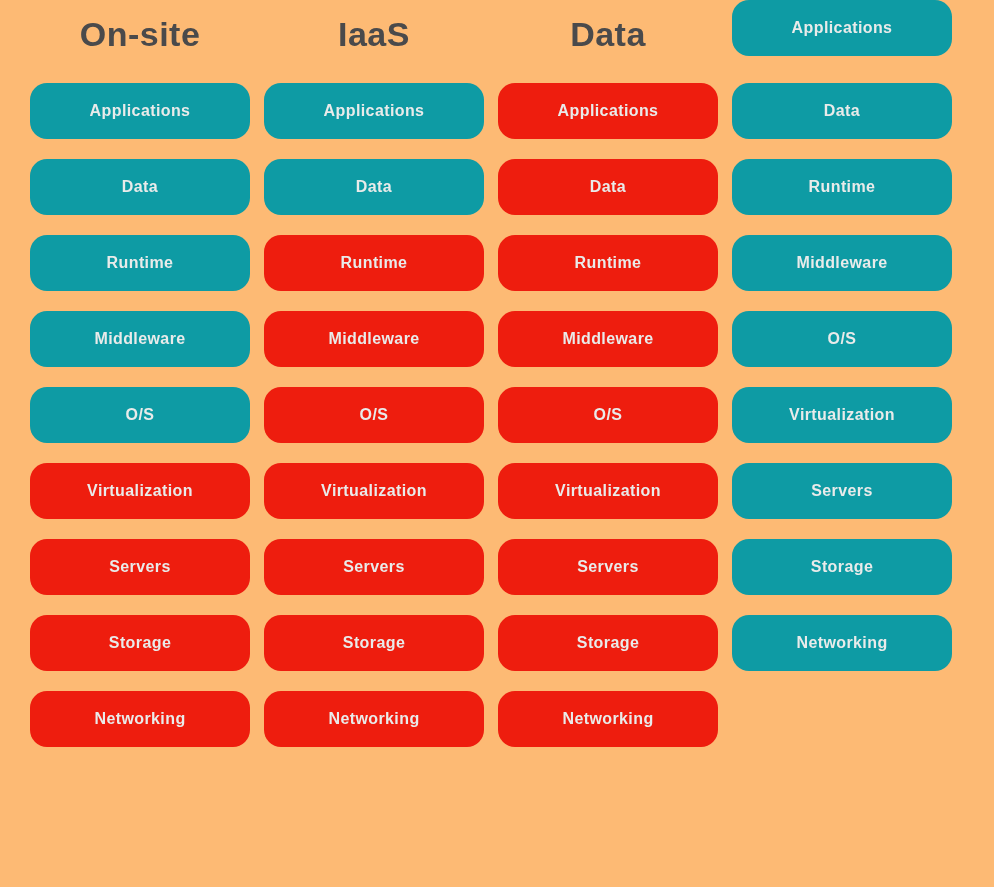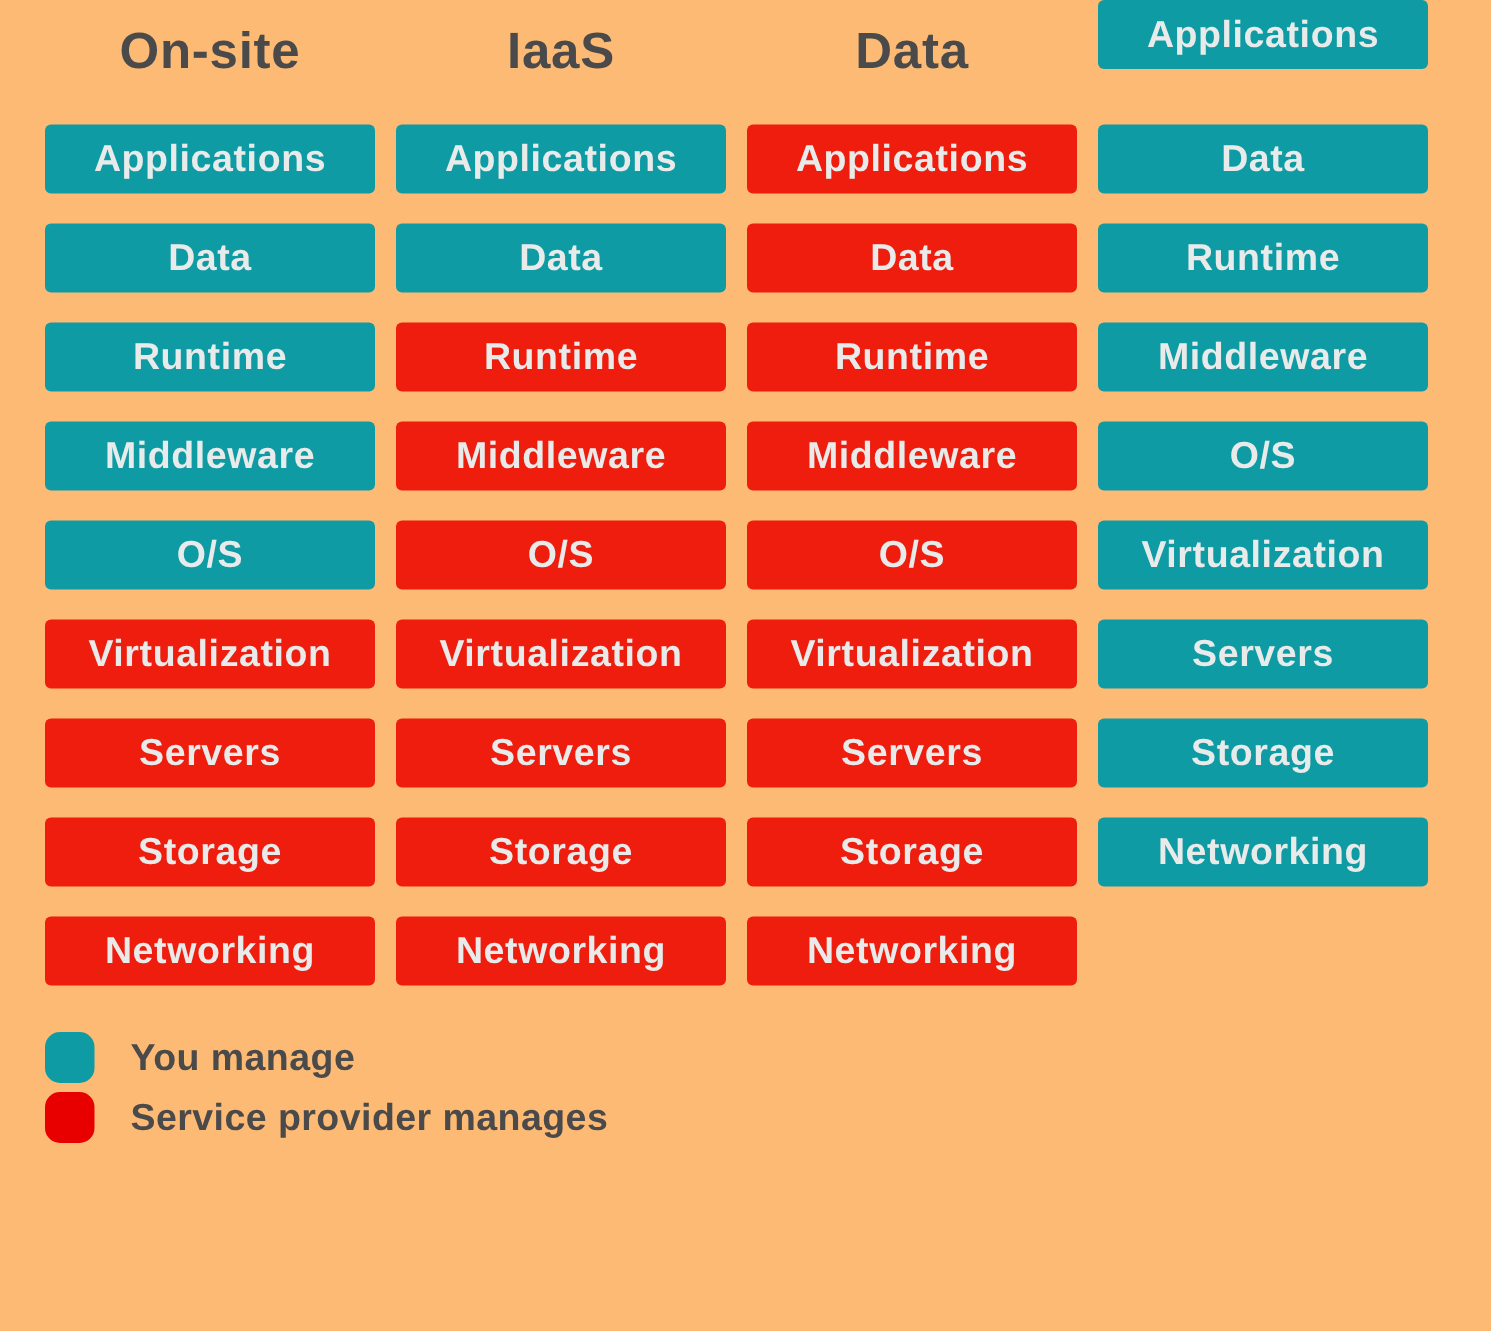--- a/index.html
+++ b/index.html
@@ -29,26 +29,26 @@
     align-items: center;
     justify-content: center;
     padding-top: 6px;
     box-sizing: border-box;
     font-size: 34px;
     font-weight: bold;
     letter-spacing: 0.5px;
     color: #4a4a4b;
   }
   .pill {
-    height: 46px;
-    border-radius: 4px;
+    height: 56px;
+    border-radius: 17px;
     display: flex;
     align-items: center;
     justify-content: center;
-    font-size: 25px;
+    font-size: 16px;
     font-weight: bold;
     letter-spacing: 0.4px;
     color: #e9ebea;
   }
   .legend {
     margin: 31px 0 0 30px;
     display: flex;
     flex-direction: column;
     gap: 6px;
   }
@@ -112,24 +112,14 @@
       <div class="pill" style="background: rgb(14, 155, 164); color: rgb(233, 235, 234);">Storage</div>
       <div class="pill" style="background: rgb(238, 29, 14); color: rgb(233, 235, 234);">Storage</div>
       <div class="pill" style="background: rgb(238, 29, 14); color: rgb(233, 235, 234);">Storage</div>
       <div class="pill" style="background: rgb(238, 29, 14); color: rgb(233, 235, 234);">Storage</div>
       <div class="pill" style="background: rgb(14, 155, 164); color: rgb(233, 235, 234);">Networking</div>
       <div class="pill" style="background: rgb(238, 29, 14); color: rgb(233, 235, 234);">Networking</div>
       <div class="pill" style="background: rgb(238, 29, 14); color: rgb(233, 235, 234);">Networking</div>
       <div class="pill" style="background: rgb(238, 29, 14); color: rgb(233, 235, 234);">Networking</div>
     </div>
 
-  <div class="legend">
-    <div class="legend-item">
-      <span class="swatch" style="background: rgb(14, 155, 164);"></span>
-      <span class="legend-label">You manage</span>
-    </div>
-    <div class="legend-item">
-      <span class="swatch" style="background: rgb(232, 0, 0);"></span>
-      <span class="legend-label">Service provider manages</span>
-    </div>
-  </div>
 
 </div>
 
 </body></html>

